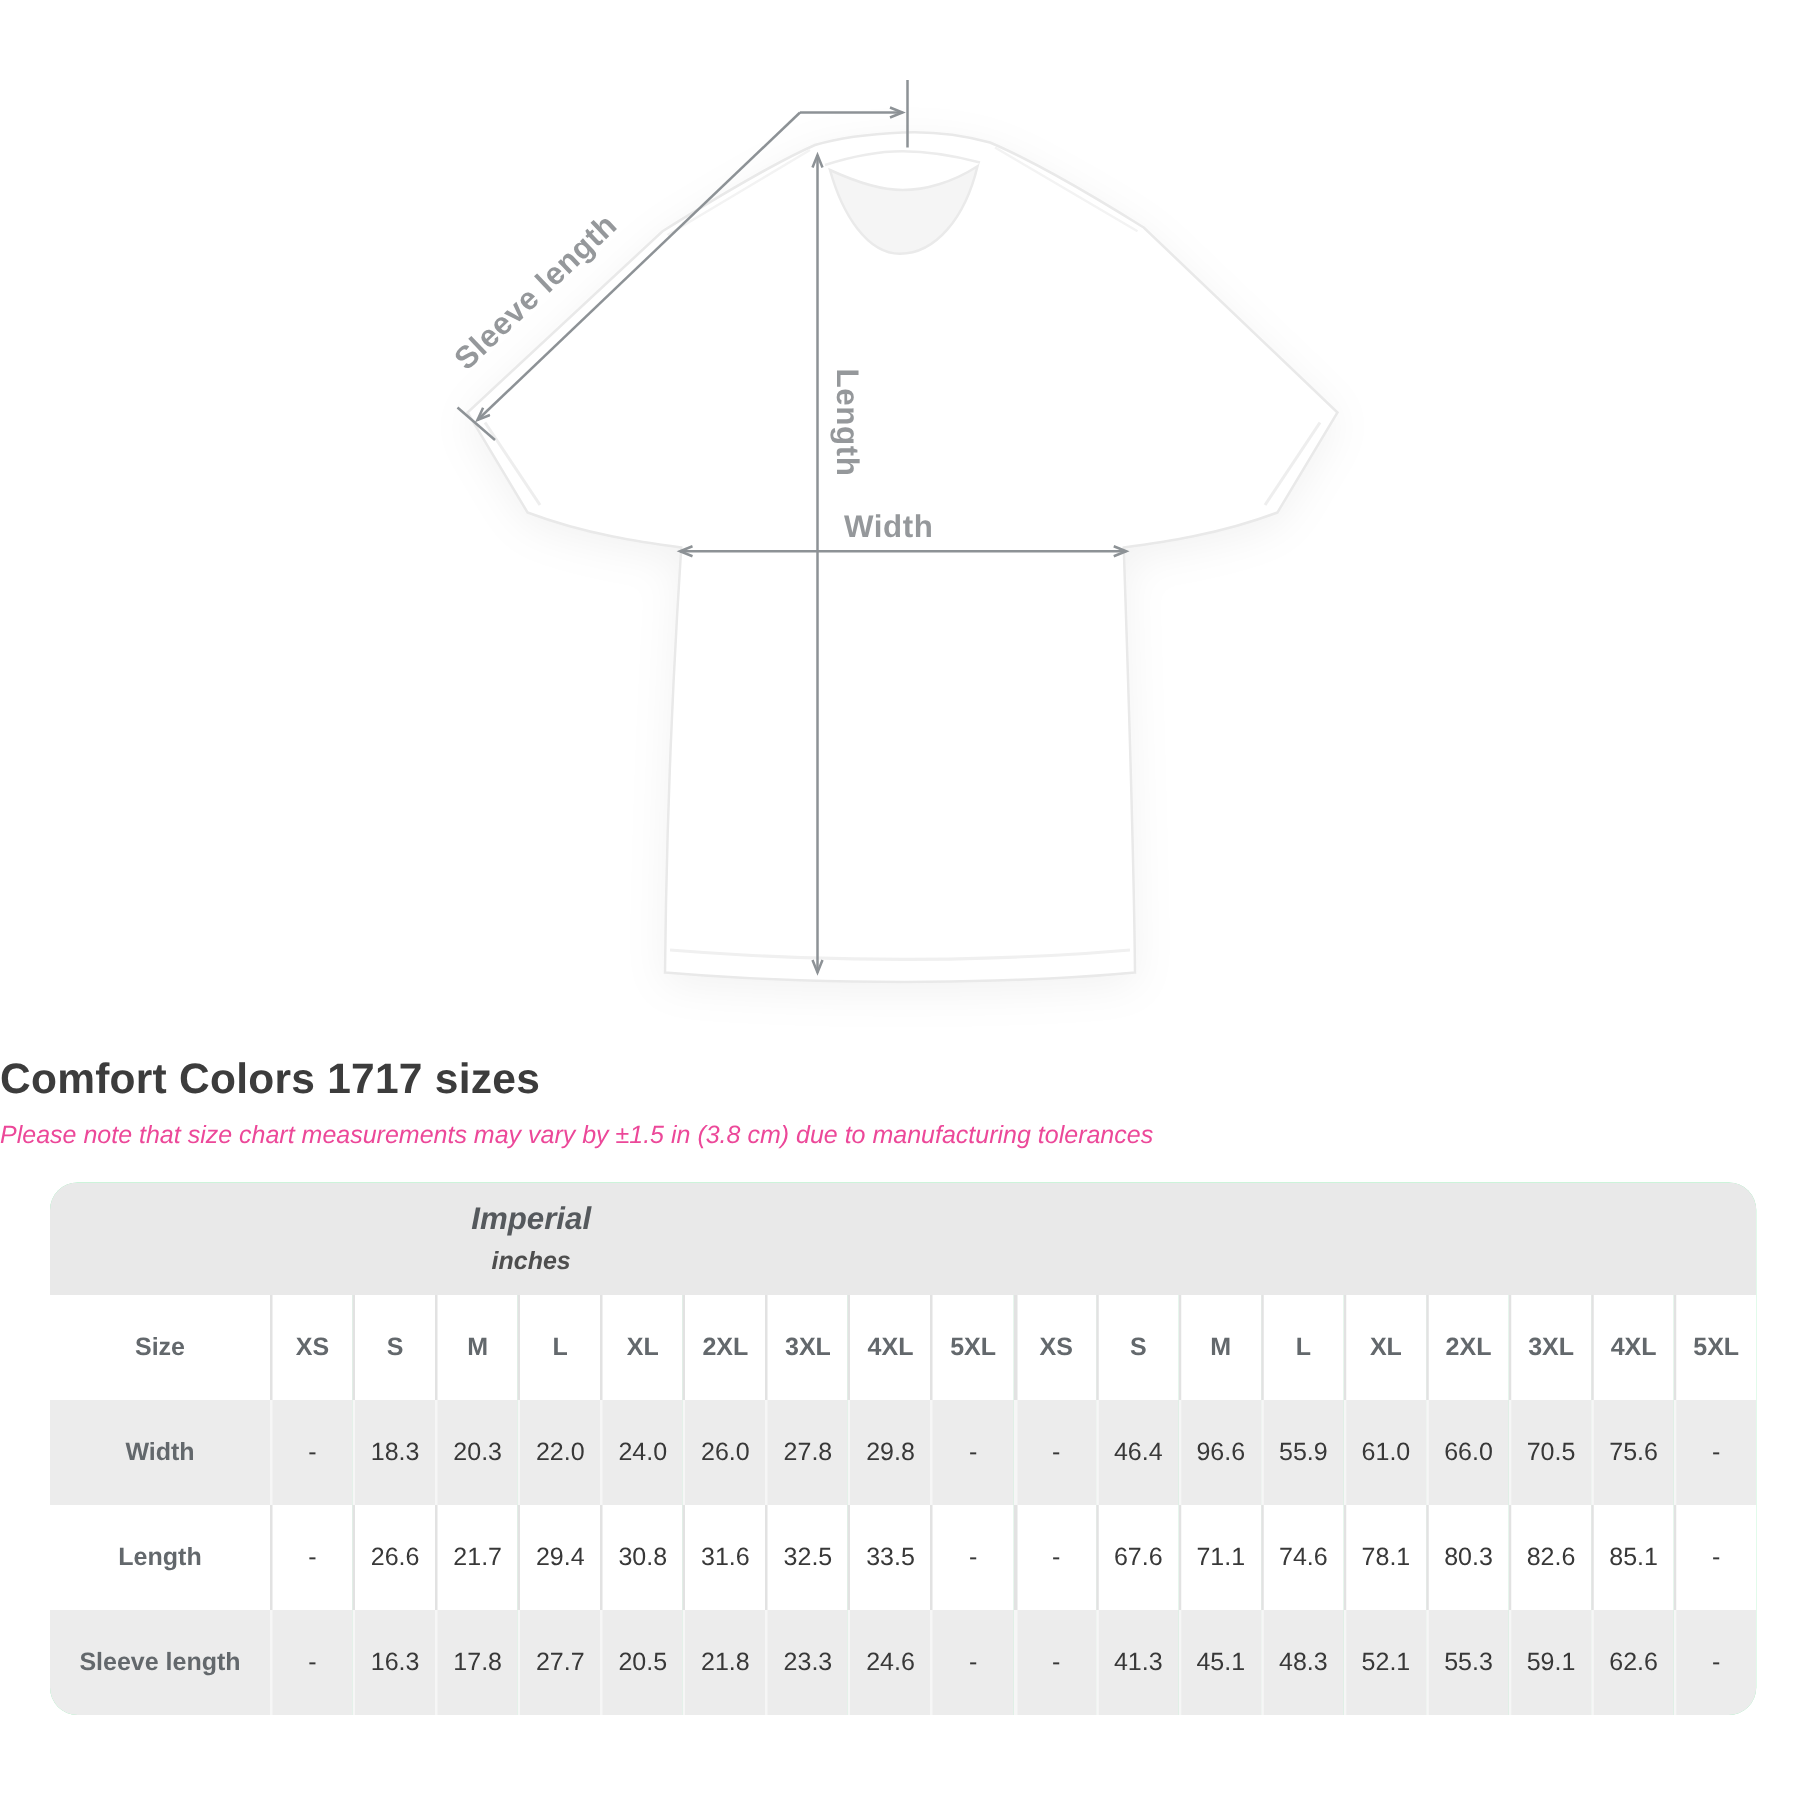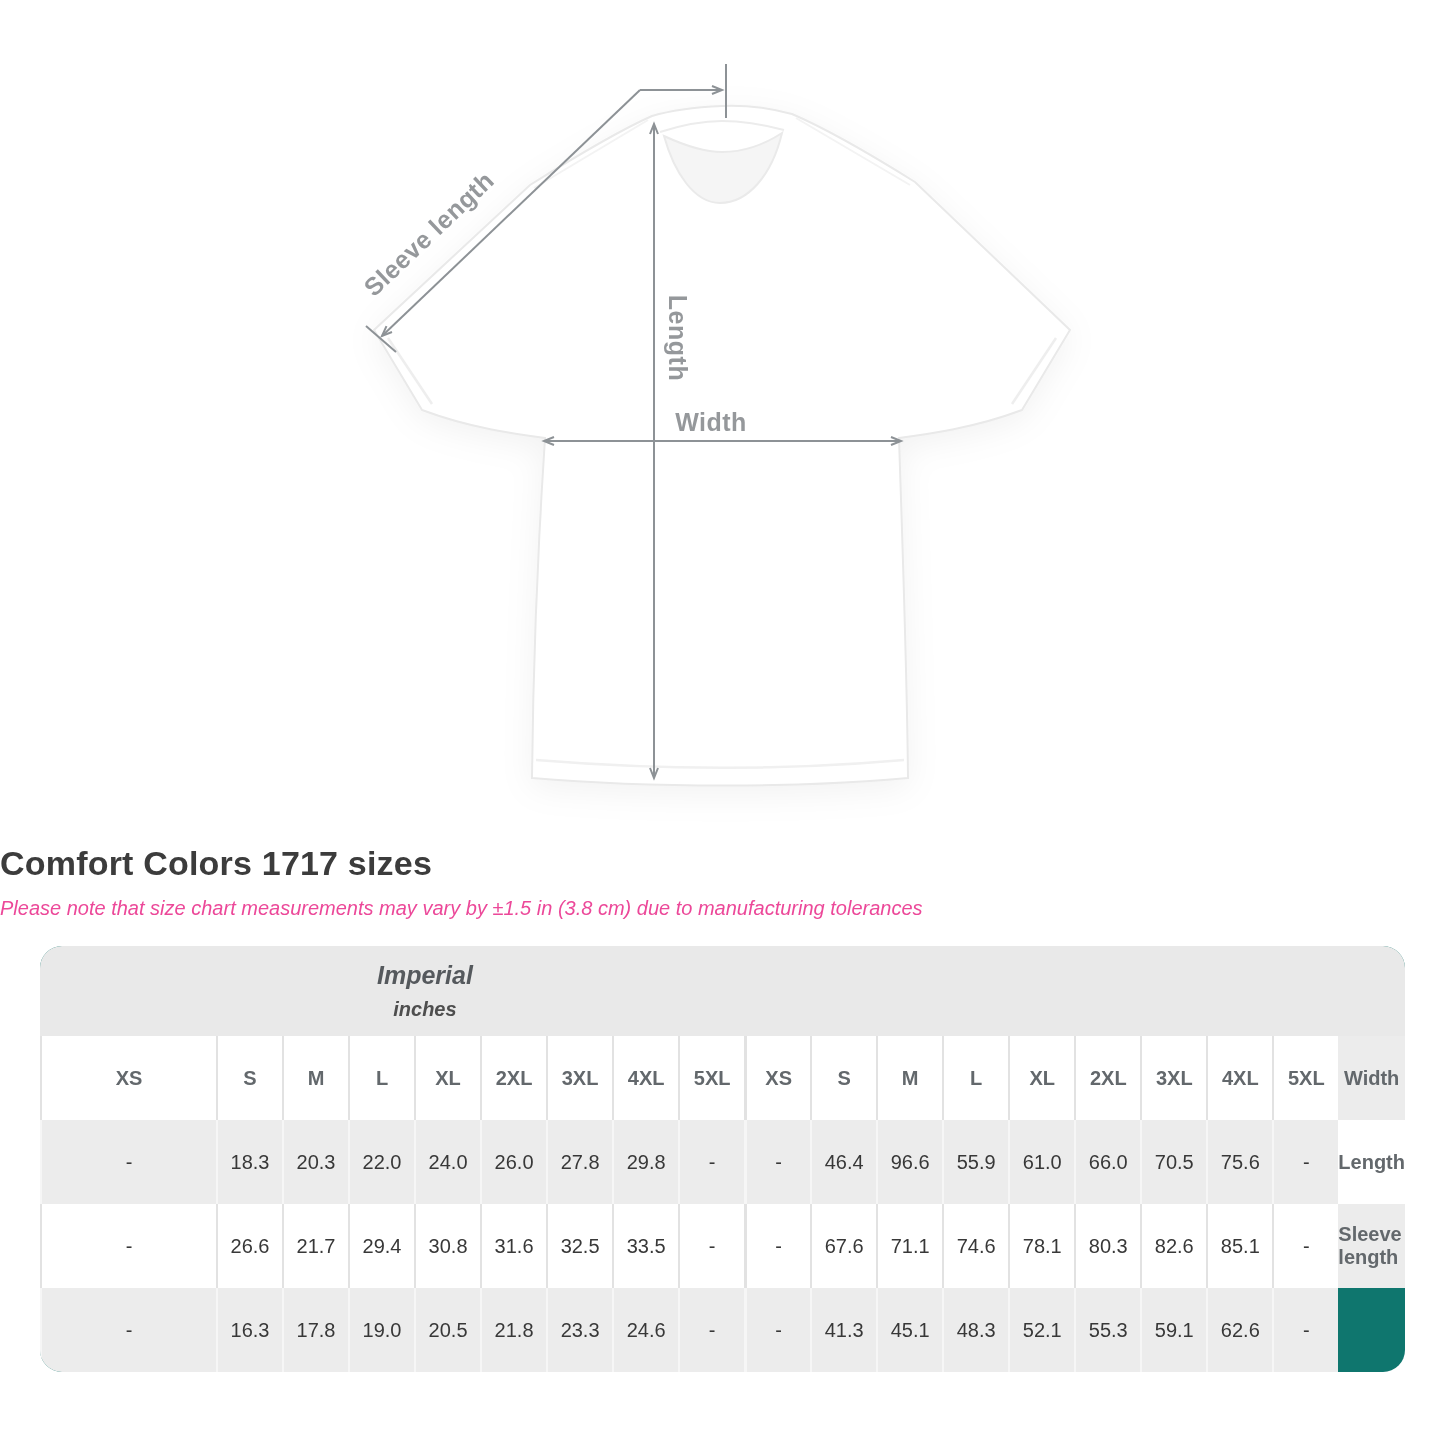--- a/index.html
+++ b/index.html
@@ -22,21 +22,21 @@
   .title-block{text-align:left;margin:0;padding-top:14px;}
   .page-title{
     margin:0;font-size:34px;font-weight:bold;color:#3c3c3c;letter-spacing:.2px;
   }
   .tolerance-note{
     margin:14px 0 0 0;font-size:20px;font-style:italic;color:#ec4899;
   }
   
   .table-wrap{margin:26px 40px 0 40px;}
   .size-table{
-    width:1365px;border-radius:22px;overflow:hidden;background:#0f766e;
+    width:1365px;border-radius:22px;overflow:hidden;background:#86efac;
   }
   .unit-band{display:flex;height:90px;background:#e9e9e9;}
   .unit-band .half{
     display:flex;flex-direction:column;align-items:center;justify-content:center;
   }
   .unit-band .half.left{width:56.4%;}
   .unit-band .half.right{width:43.6%;}
   .sys-name{font-size:25px;font-weight:bold;font-style:italic;color:#55595d;}
   .sys-unit{font-size:20px;font-style:italic;color:#4e4e4e;margin-top:8px;font-weight:bold;}
   .grid{
@@ -131,20 +131,21 @@
 
     <div class="unit-band">
       <div class="half left">
         <div class="sys-name">Imperial</div>
         <div class="sys-unit">inches</div>
       </div>
     </div>
 
     <div class="grid">
 
+      <div class="cell head c0">Size</div>
       <div class="cell head">XS</div>
       <div class="cell head">S</div>
       <div class="cell head">M</div>
       <div class="cell head">L</div>
       <div class="cell head">XL</div>
       <div class="cell head">2XL</div>
       <div class="cell head">3XL</div>
       <div class="cell head">4XL</div>
       <div class="cell head">5XL</div>
       <div class="cell head div">XS</div>
@@ -194,21 +195,21 @@
       <div class="cell">78.1</div>
       <div class="cell">80.3</div>
       <div class="cell">82.6</div>
       <div class="cell">85.1</div>
       <div class="cell">-</div>
 
       <div class="cell rowlab c0 r-gray">Sleeve length</div>
       <div class="cell r-gray">-</div>
       <div class="cell r-gray">16.3</div>
       <div class="cell r-gray">17.8</div>
-      <div class="cell r-gray">19.0</div>
+      <div class="cell r-gray">27.7</div>
       <div class="cell r-gray">20.5</div>
       <div class="cell r-gray">21.8</div>
       <div class="cell r-gray">23.3</div>
       <div class="cell r-gray">24.6</div>
       <div class="cell r-gray">-</div>
       <div class="cell r-gray div">-</div>
       <div class="cell r-gray">41.3</div>
       <div class="cell r-gray">45.1</div>
       <div class="cell r-gray">48.3</div>
       <div class="cell r-gray">52.1</div>

